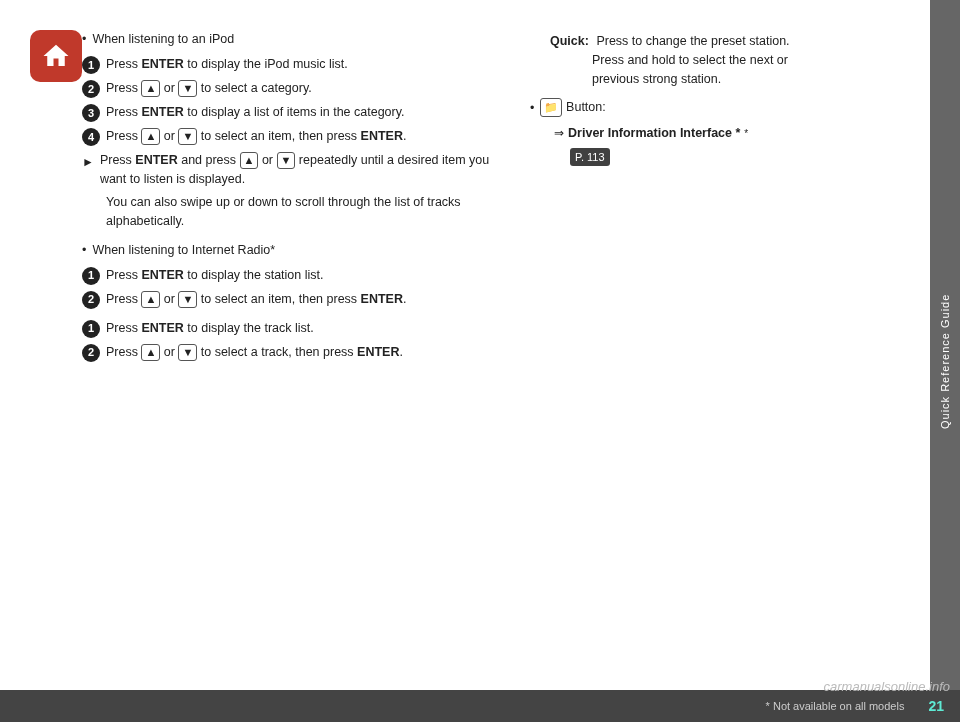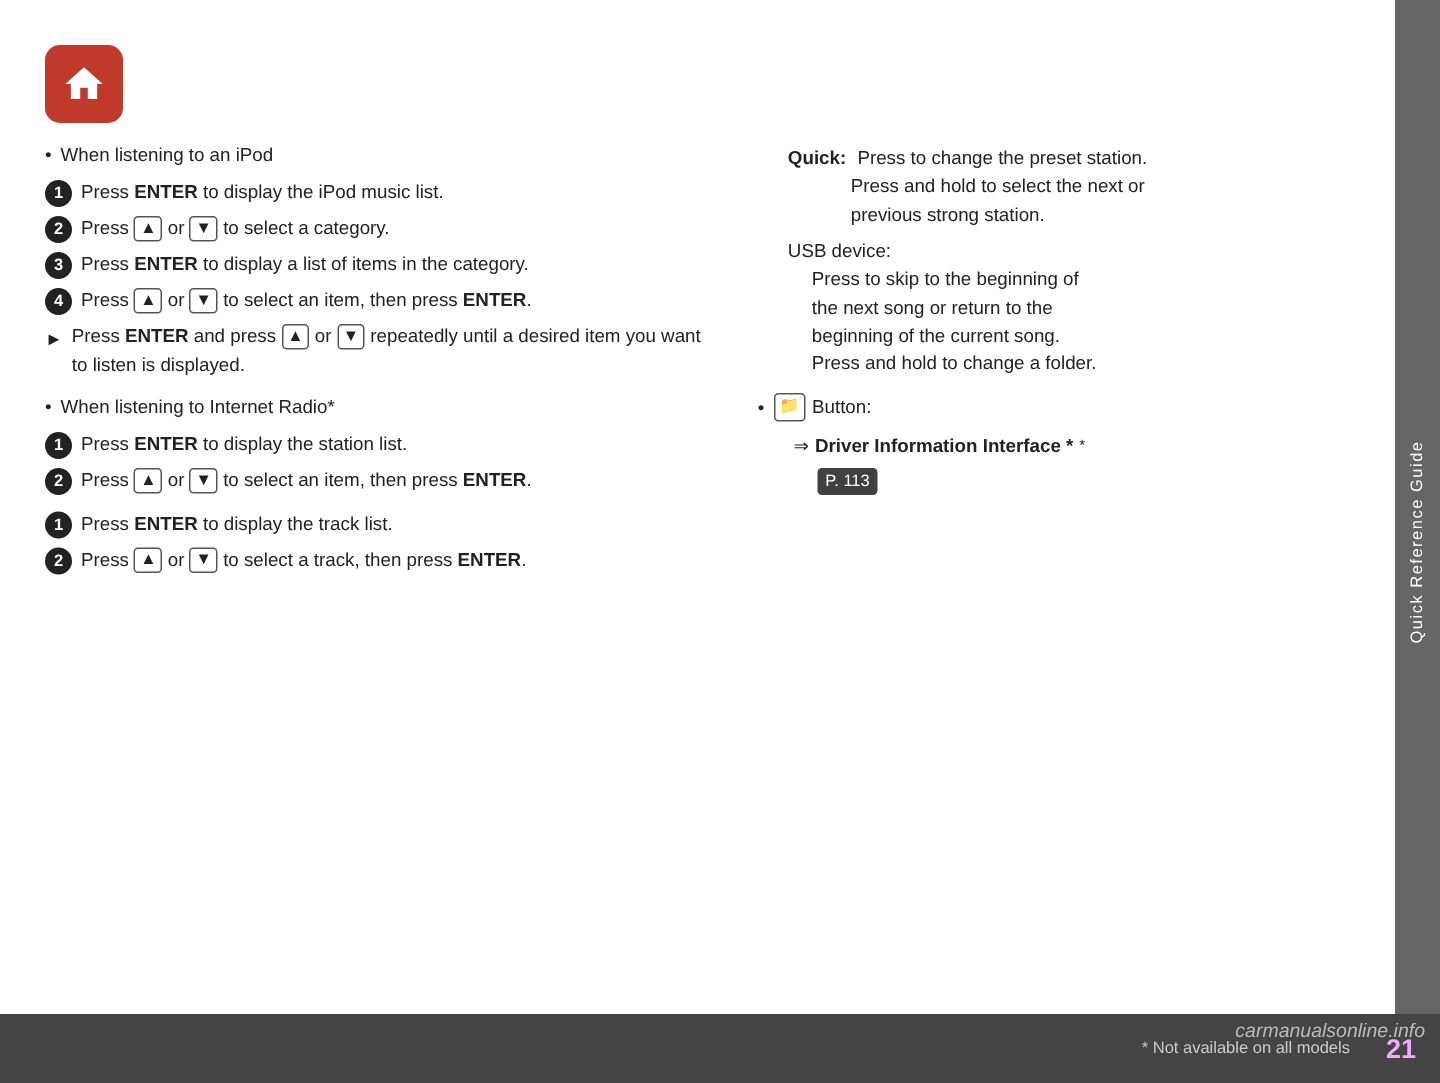--- a/index.html
+++ b/index.html
@@ -17,21 +17,21 @@
     .page-container {
       display: flex;
       width: 960px;
       height: 722px;
     }
 
     .main-content {
       flex: 1;
       padding: 30px 20px 20px 30px;
       display: flex;
-      flex-direction: column;
+      flex-direction: row;
     }
 
     .right-sidebar {
       width: 30px;
       background: #666;
       display: flex;
       align-items: center;
       justify-content: center;
       writing-mode: vertical-rl;
       text-orientation: mixed;
@@ -203,40 +203,40 @@
 
     .arrow-double {
       font-size: 12px;
     }
 
     .footer-bar {
       position: absolute;
       bottom: 0;
       left: 0;
       right: 0;
-      height: 46px;
+      height: 32px;
       background: #444;
       display: flex;
       align-items: center;
       justify-content: flex-end;
       padding: 0 16px 0 0;
       gap: 16px;
     }
 
     .footer-note {
       color: #ccc;
       font-size: 11px;
       flex: 1;
       text-align: right;
       padding-right: 8px;
     }
 
     .page-num-box {
-      color: #f0abfc;
-      font-size: 18px;
+      color: #5eead4;
+      font-size: 14px;
       font-weight: bold;
     }
 
     .watermark {
       position: absolute;
       bottom: 28px;
       right: 10px;
       color: #bbb;
       font-size: 13px;
       font-style: italic;
@@ -292,20 +292,23 @@
           </div>
         </div>
 
         <div class="arrow-step">
           <span class="arrow-icon">►</span>
           <span>
             Press <b>ENTER</b> and press <span class="small-btn">▲</span> or <span class="small-btn">▼</span> repeatedly until a desired item you want to listen is displayed.
           </span>
         </div>
 
+        <div class="indent-text">
+          You can also swipe up or down to scroll through the list of tracks alphabetically.
+        </div>
 
         <div class="section-divider"></div>
 
         <div class="bullet-point">
           <span>When listening to Internet Radio*</span>
         </div>
 
         <div class="step-row">
           <div class="step-num">1</div>
           <div class="step-text">
@@ -342,27 +345,20 @@
       <div class="right-col">
 
 
         <div class="indent-block">
           <span class="radio-label">Quick:</span>
           <span>Press to change the preset station.</span><br>
           <span style="padding-left:42px;">Press and hold to select the next or</span><br>
           <span style="padding-left:42px;">previous strong station.</span>
         </div>
 
-        <div class="indent-block" style="margin-top:6px;">
-          <span class="usb-label">USB device:</span><br>
-          <span style="padding-left:16px;">Press to skip to the beginning of</span><br>
-          <span style="padding-left:16px;">the next song or return to the</span><br>
-          <span style="padding-left:16px;">beginning of the current song.</span><br>
-          <span style="padding-left:16px;">Press and hold to change a folder.</span>
-        </div>
 
         <div style="margin-top: 10px;">
           <div class="right-col-bullet">
             <span style="border:1px solid #555; border-radius:3px; padding:0 3px; font-size:11px; margin-right:4px;">📁</span>
             <span>Button:</span>
           </div>
           <div class="driver-info-line">
             <span class="arrow-double">⇒</span>
             <b>Driver Information Interface *</b>
             <span style="font-size:10px;">*</span>

